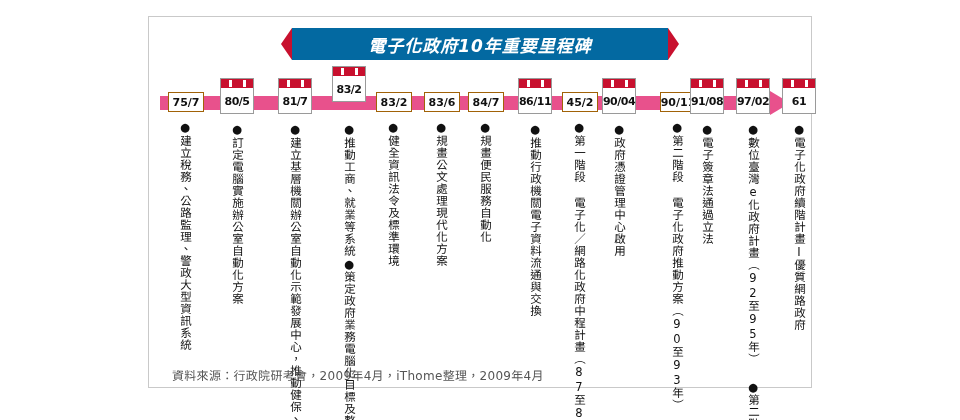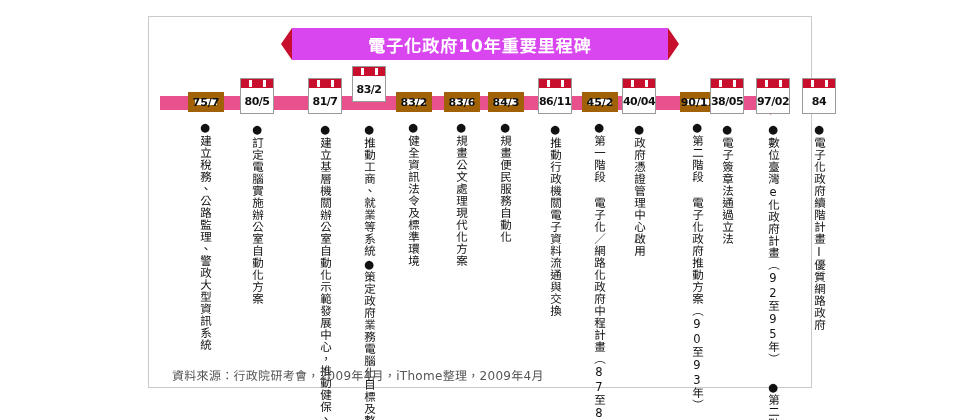--- a/index.html
+++ b/index.html
@@ -30,29 +30,30 @@
     box-sizing: border-box;
     background: #ffffff;
   }
   
   #title-banner {
     position: absolute;
     left: 292px;
     top: 28px;
     width: 376px;
     height: 32px;
-    background: #d946ef;
+    background: #0369a1;
     color: #ffffff;
     font-size: 17px;
     font-weight: bold;
     letter-spacing: 1px;
     display: flex;
     align-items: center;
     justify-content: center;
     box-sizing: border-box;
+    font-style: italic;
   }
   #title-banner::before,
   #title-banner::after {
     content: "";
     position: absolute;
     top: 0;
     width: 0;
     height: 0;
     border-top: 16px solid transparent;
     border-bottom: 16px solid transparent;
@@ -89,21 +90,20 @@
     height: 0;
     border-top: 12px solid transparent;
     border-bottom: 12px solid transparent;
     border-left: 20px solid #e8518c;
   }
   
   .milestone {
     position: absolute;
     top: 78px;
     width: 49px;
-    margin-left: 20px;
   }
   .cal {
     position: relative;
     width: 34px;
     height: 36px;
     background: #ffffff;
     border: 1px solid #9a9a9a;
     box-sizing: border-box;
   }
   .cal .cal-top {
@@ -153,21 +153,21 @@
   }
   
   .milestone.plain {
     top: 92px;
   }
   .milestone.plain .flag {
     position: relative;
     width: 36px;
     height: 20px;
     background: #ffffff;
-    border: 7px solid #a16207;
+    border: 1px solid #a16207;
     box-sizing: border-box;
     display: flex;
     align-items: center;
     justify-content: center;
     font-size: 11px;
     font-weight: bold;
     color: #111111;
   }
   .milestone.plain .ms-text {
     top: 28px;
@@ -202,21 +202,21 @@
   <div class="milestone" style="left:220px">
     <div class="cal">
       <div class="cal-top"></div>
       <div class="ring r1"></div>
       <div class="ring r2"></div>
       <div class="cal-date">80/5</div>
     </div>
     <div class="ms-text">●訂定電腦實施辦公室自動化方案</div>
   </div>
 
-  <div class="milestone" style="left:288px">
+  <div class="milestone" style="left:278px">
     <div class="cal">
       <div class="cal-top"></div>
       <div class="ring r1"></div>
       <div class="ring r2"></div>
       <div class="cal-date">81/7</div>
     </div>
     <div class="ms-text">●建立基層機關辦公室自動化示範發展中心，推動健保、國土等系統</div>
   </div>
 
   <div class="milestone" style="left:332px;top:66px">
@@ -233,21 +233,21 @@
     <div class="flag">83/2</div>
     <div class="ms-text">●健全資訊法令及標準環境</div>
   </div>
 
   <div class="milestone plain" style="left:424px">
     <div class="flag">83/6</div>
     <div class="ms-text">●規畫公文處理現代化方案</div>
   </div>
 
   <div class="milestone plain" style="left:468px">
-    <div class="flag">84/3</div>
+    <div class="flag">84/7</div>
     <div class="ms-text">●規畫便民服務自動化</div>
   </div>
 
   <div class="milestone" style="left:518px">
     <div class="cal">
       <div class="cal-top"></div>
       <div class="ring r1"></div>
       <div class="ring r2"></div>
       <div class="cal-date">86/11</div>
     </div>
@@ -257,54 +257,54 @@
   <div class="milestone plain" style="left:562px">
     <div class="flag">45/2</div>
     <div class="ms-text">●第一階段 電子化／網路化政府中程計畫（87至89年）</div>
   </div>
 
   <div class="milestone" style="left:602px">
     <div class="cal">
       <div class="cal-top"></div>
       <div class="ring r1"></div>
       <div class="ring r2"></div>
-      <div class="cal-date">40/04</div>
+      <div class="cal-date">90/04</div>
     </div>
     <div class="ms-text">●政府憑證管理中心啟用</div>
   </div>
 
   <div class="milestone plain" style="left:660px">
     <div class="flag">90/11</div>
     <div class="ms-text">●第二階段 電子化政府推動方案（90至93年）</div>
   </div>
 
   <div class="milestone" style="left:690px">
     <div class="cal">
       <div class="cal-top"></div>
       <div class="ring r1"></div>
       <div class="ring r2"></div>
-      <div class="cal-date">38/05</div>
+      <div class="cal-date">91/08</div>
     </div>
     <div class="ms-text">●電子簽章法通過立法</div>
   </div>
 
   <div class="milestone" style="left:736px">
     <div class="cal">
       <div class="cal-top"></div>
       <div class="ring r1"></div>
       <div class="ring r2"></div>
       <div class="cal-date">97/02</div>
     </div>
     <div class="ms-text">●數位臺灣e化政府計畫（92至95年） ●第二階段五階段</div>
   </div>
 
   <div class="milestone" style="left:782px">
     <div class="cal">
       <div class="cal-top"></div>
       <div class="ring r1"></div>
       <div class="ring r2"></div>
-      <div class="cal-date">84</div>
+      <div class="cal-date">61</div>
     </div>
     <div class="ms-text">●電子化政府續階計畫Ⅰ優質網路政府</div>
   </div>
 
   <div id="source">資料來源：行政院研考會，2009年4月，iThome整理，2009年4月</div>
 </div>
 
 </body></html>

